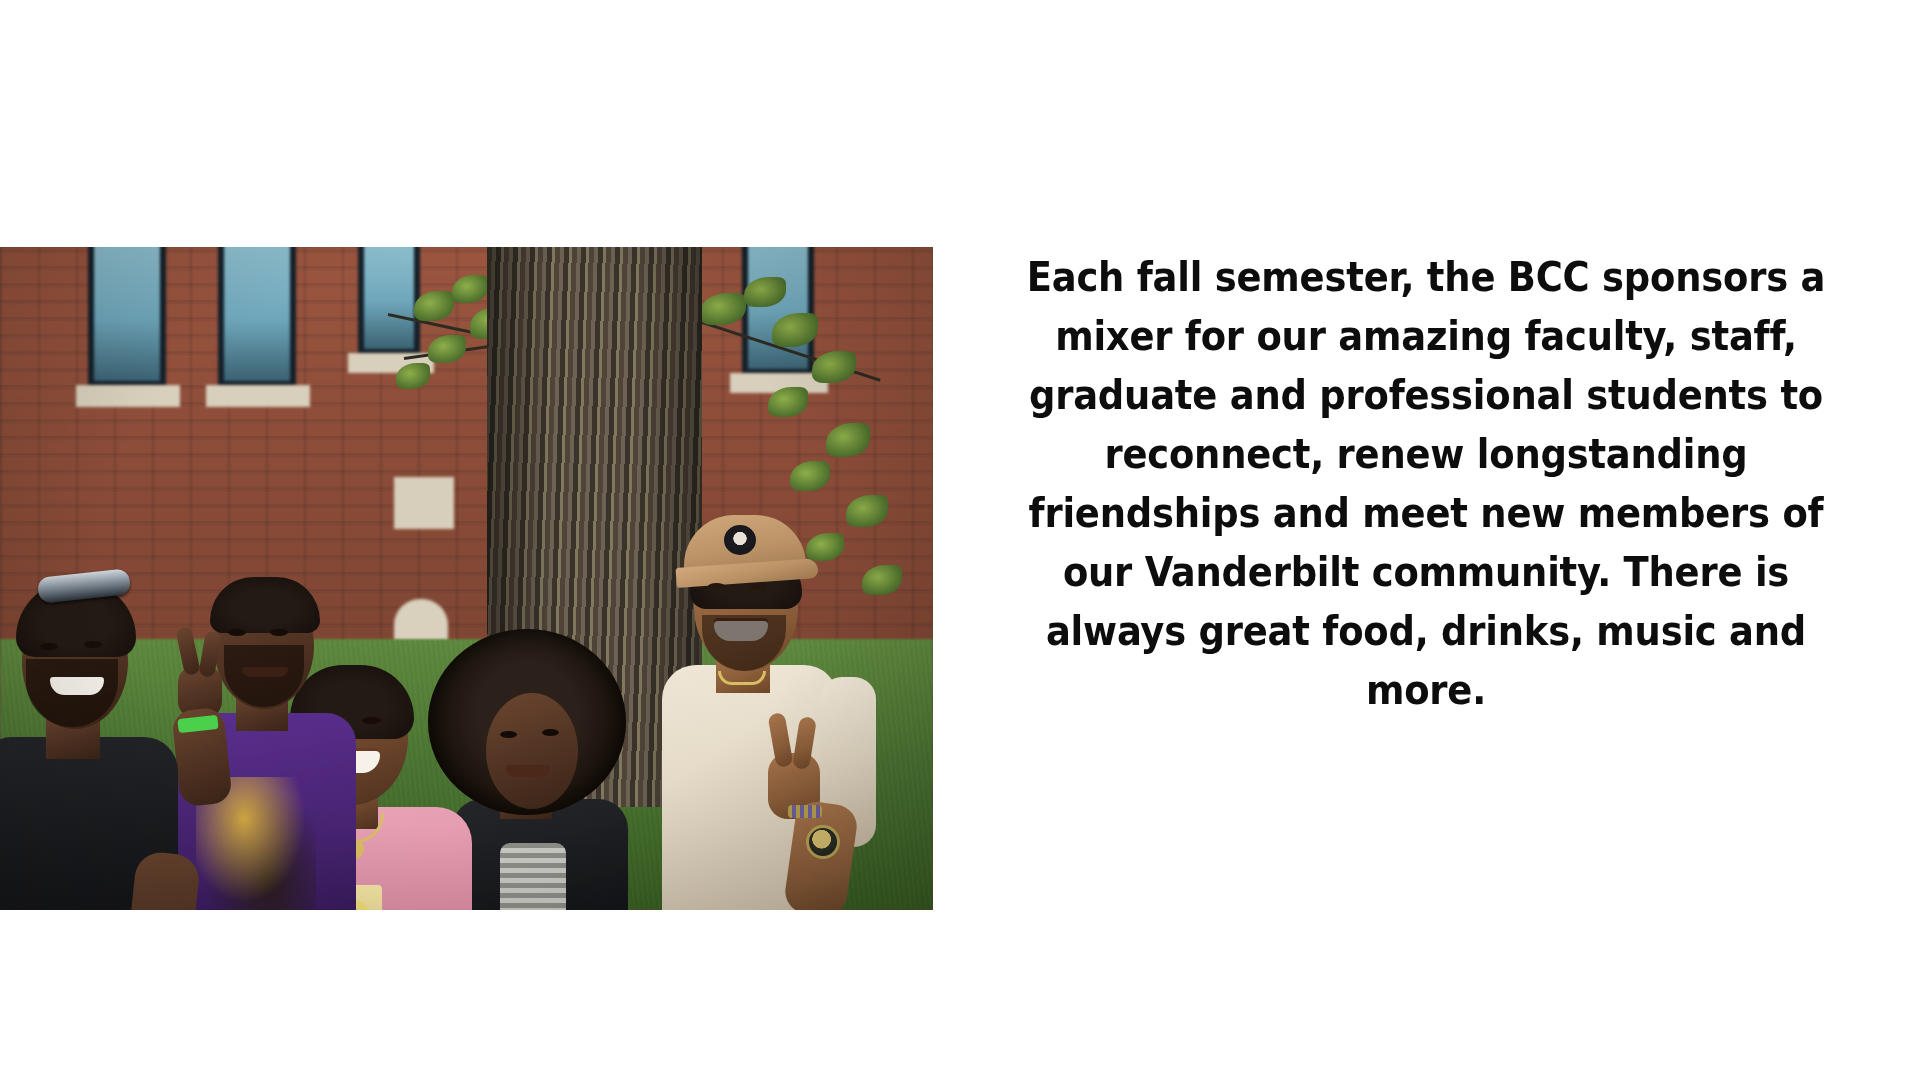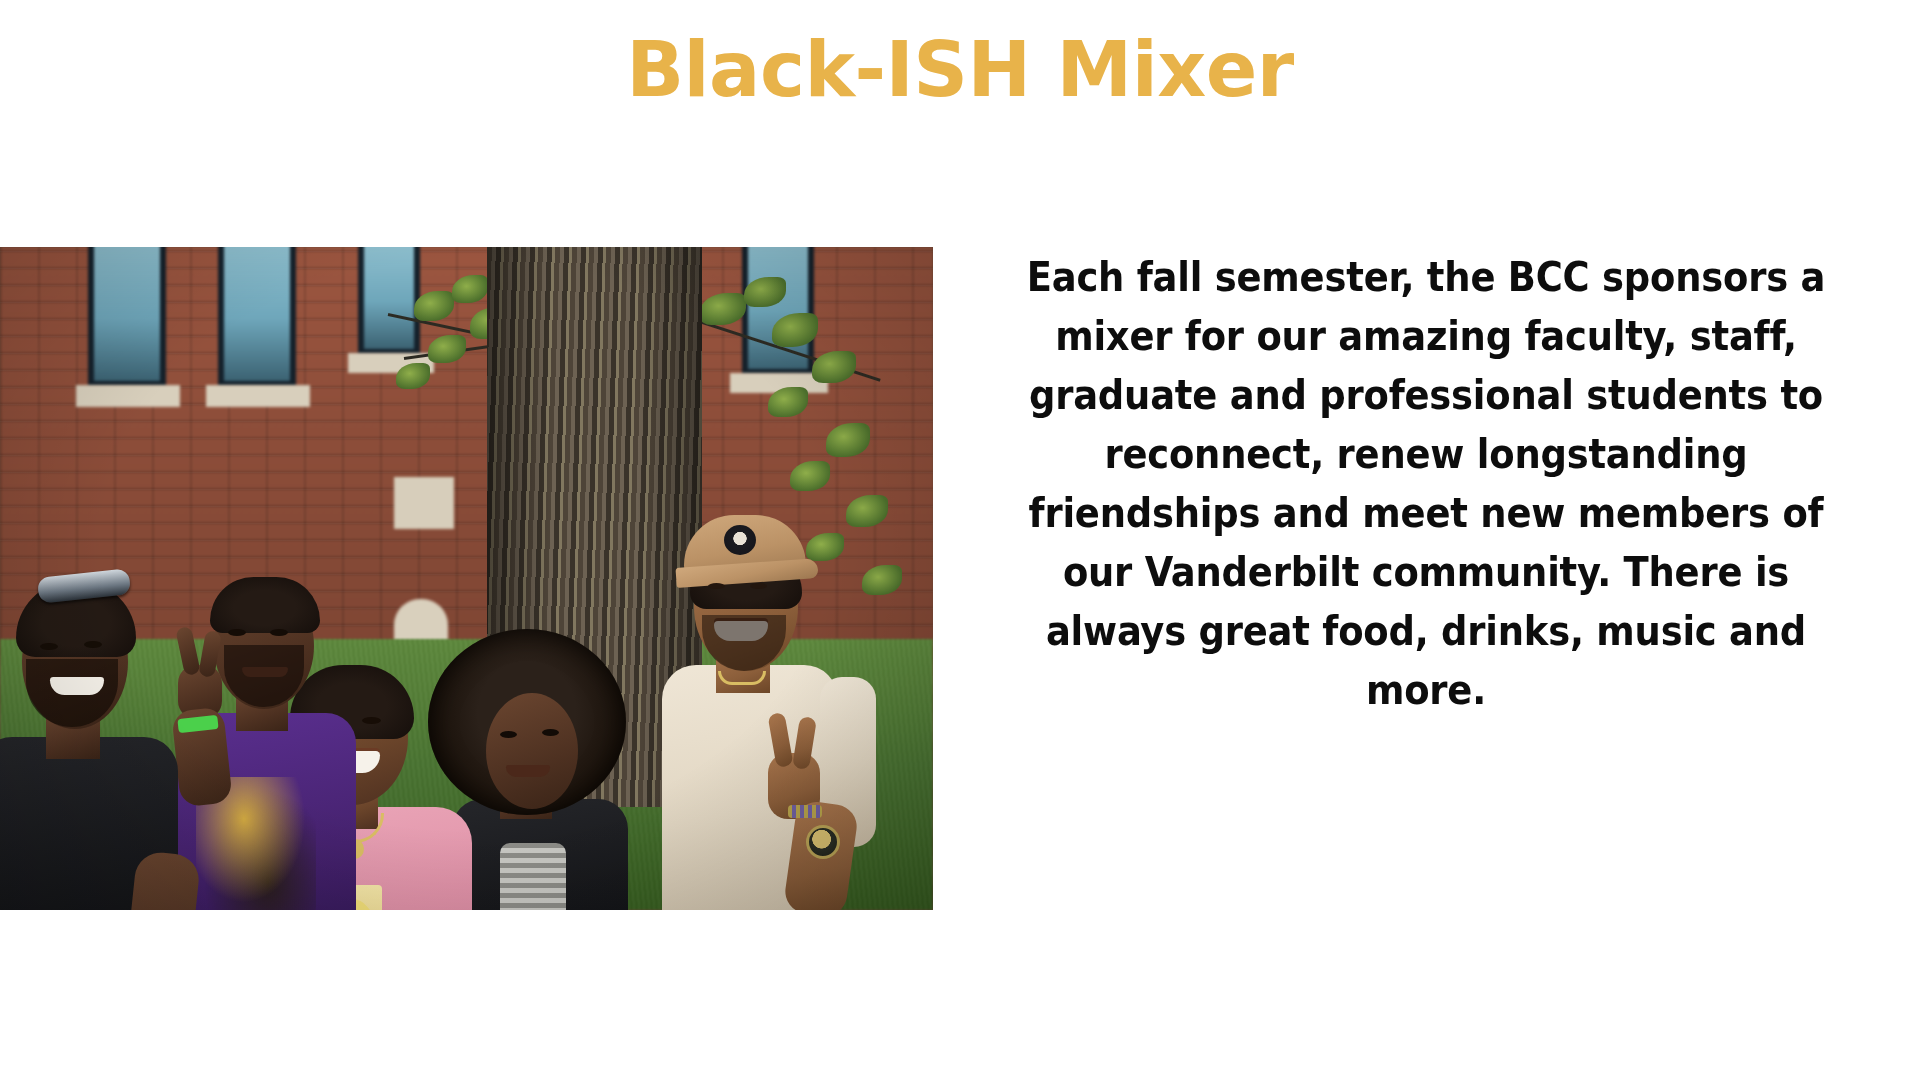--- a/index.html
+++ b/index.html
@@ -120,21 +120,20 @@
     line-height:1.44;
     color:#0d0d0d;
     letter-spacing:-0.2px;
   }
 </style>
 </head>
 <body>
 
 <div class="page">
 
-  <div class="title">Black-ISH Mixer</div>
 
   <div class="photo">
 
     <div class="layer brick"></div>
     <div class="layer brick2"></div>
 
     <div class="layer win" style="left:88px;  top:-10px; width:78px;  height:150px;"></div>
     <div class="layer win-sill" style="left:76px;  top:138px; width:104px; height:22px;"></div>
     <div class="layer win" style="left:218px; top:-10px; width:78px;  height:150px;"></div>
     <div class="layer win-sill" style="left:206px; top:138px; width:104px; height:22px;"></div>

